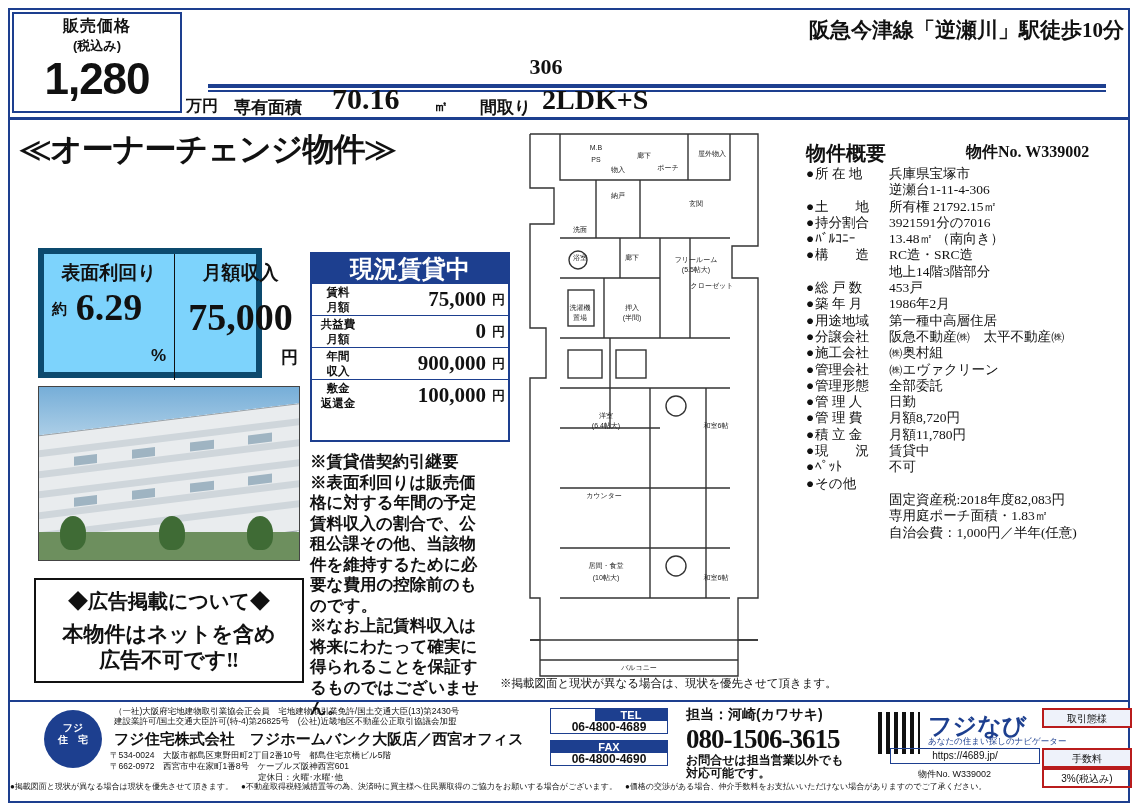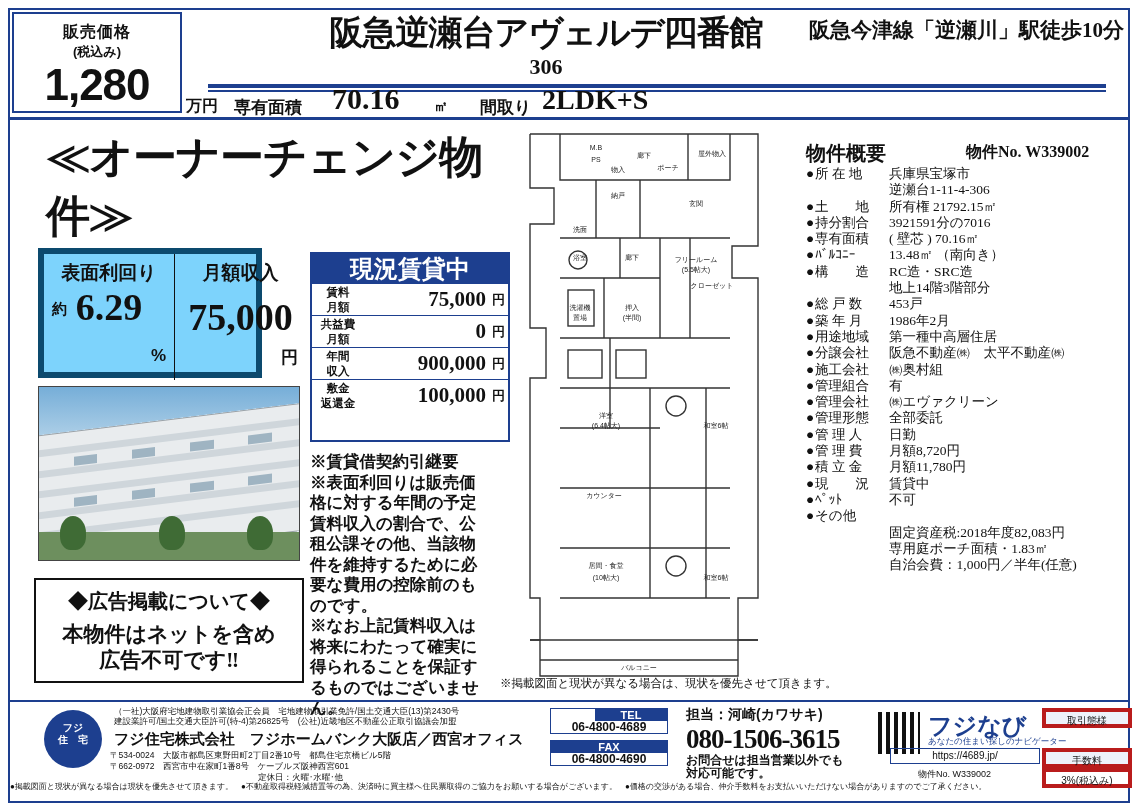--- a/index.html
+++ b/index.html
@@ -3,38 +3,38 @@
 <meta charset="utf-8">
 <style>
   html,body{margin:0;padding:0;background:#ffffff;}
   body{width:1138px;height:811px;font-family:"Liberation Sans",sans-serif;color:#111;}
   .page{position:relative;width:1138px;height:811px;box-sizing:border-box;}
   .frame{position:absolute;left:8px;top:8px;width:1122px;height:795px;border:2px solid #1d3f8f;box-sizing:border-box;}
 
   
   .hdr{position:absolute;left:10px;top:10px;width:1118px;height:105px;box-sizing:border-box;}
   .hdr-price-box{position:absolute;left:2px;top:2px;width:170px;height:101px;border:2px solid #1d3f8f;box-sizing:border-box;text-align:center;}
-  .hdr-price-box .l1{font-size:16px;font-weight:bold;color:#111;margin-top:8px;letter-spacing:1px;}
+  .hdr-price-box .l1{font-size:16px;font-weight:bold;color:#111;margin-top:2px;letter-spacing:1px;}
   .hdr-price-box .l2{font-size:13px;font-weight:bold;color:#111;}
   .price-num{font-size:44px;font-weight:bold;letter-spacing:-1px;line-height:44px;margin-top:2px;}
   .hdr-title{position:absolute;left:176px;top:0px;width:720px;text-align:center;font-size:34px;font-weight:bold;letter-spacing:-1px;font-family:"Liberation Serif",serif;}
   .hdr-roomno{position:absolute;left:176px;top:44px;width:720px;text-align:center;font-size:22px;font-weight:bold;font-family:"Liberation Serif",serif;}
   .hdr-station{position:absolute;right:4px;top:6px;font-size:21px;font-weight:bold;font-family:"Liberation Serif",serif;}
   .hdr-rule{position:absolute;left:198px;top:74px;width:898px;height:4px;background:#1d3f8f;}
   .hdr-rule2{position:absolute;left:198px;top:80px;width:898px;height:2px;background:#1d3f8f;}
   .hdr-unit{position:absolute;left:176px;top:86px;font-size:16px;font-weight:bold;}
   .hdr-lbl1{position:absolute;left:224px;top:86px;font-size:17px;font-weight:bold;}
   .hdr-area{position:absolute;left:322px;top:72px;font-size:30px;font-weight:bold;font-family:"Liberation Serif",serif;}
   .hdr-area-u{position:absolute;left:424px;top:88px;font-size:14px;font-weight:bold;}
   .hdr-lbl2{position:absolute;left:470px;top:86px;font-size:17px;font-weight:bold;}
   .hdr-plan{position:absolute;left:532px;top:74px;font-size:28px;font-weight:bold;font-family:"Liberation Serif",serif;}
   .hdr-sep{position:absolute;left:10px;top:117px;width:1118px;height:3px;background:#1d3f8f;}
 
   
-  .ownerchange{position:absolute;left:46px;top:128px;width:440px;font-size:44px;font-weight:bold;font-family:Liberation Serif, serif;letter-spacing:-1px;}
+  .ownerchange{position:absolute;left:19px;top:128px;width:440px;font-size:32px;font-weight:bold;font-family:Liberation Serif, serif;letter-spacing:-1px;}
 
   .yield-box{position:absolute;left:38px;top:248px;width:224px;height:130px;border:6px solid #0c4a6e;box-sizing:border-box;background:#7dd3fc;}
   .yield-half{position:absolute;top:0;height:126px;box-sizing:border-box;}
   .yield-l{left:0;width:131px;border-right:1px solid #111;}
   .yield-r{left:131px;width:131px;}
   .yield-cap{text-align:center;font-size:19px;font-weight:bold;margin-top:6px;font-family:"Liberation Serif",serif;}
   .yield-val{text-align:center;font-size:38px;font-weight:bold;line-height:42px;font-family:"Liberation Serif",serif;}
   .yield-approx{position:absolute;left:8px;top:46px;font-size:15px;font-weight:bold;}
   .yield-pct{position:absolute;right:8px;top:92px;font-size:17px;font-weight:bold;}
   .yield-yen{position:absolute;right:8px;top:92px;font-size:17px;font-weight:bold;}
@@ -93,40 +93,39 @@
   .ft-tan{position:absolute;left:676px;top:4px;font-size:14px;font-weight:bold;}
   .ft-big{position:absolute;left:676px;top:22px;font-size:27px;font-weight:bold;letter-spacing:-1px;font-family:"Liberation Serif",serif;}
   .ft-ask{position:absolute;left:676px;top:52px;font-size:12px;font-weight:bold;line-height:13px;}
   .qr{position:absolute;left:868px;top:10px;width:42px;height:42px;background:
      repeating-linear-gradient(90deg,#111 0 4px,#fff 4px 8px),
      repeating-linear-gradient(0deg,#111 0 4px,transparent 4px 8px);}
   .navi{position:absolute;left:918px;top:8px;font-size:24px;font-weight:bold;color:#1d3f8f;font-family:"Liberation Serif",serif;}
   .navi-sub{position:absolute;left:918px;top:34px;font-size:8.5px;color:#1d3f8f;}
   .url-box{position:absolute;left:880px;top:46px;width:150px;height:16px;border:1px solid #1d3f8f;box-sizing:border-box;text-align:center;font-size:10px;line-height:14px;}
   .pno{position:absolute;left:908px;top:66px;font-size:9px;}
-  .rt-box{position:absolute;width:90px;height:20px;border:4px solid #b91c1c;box-sizing:border-box;font-size:10px;text-align:center;line-height:18px;}
+  .rt-box{position:absolute;width:90px;height:20px;border:2px solid #b91c1c;box-sizing:border-box;font-size:10px;text-align:center;line-height:18px;}
   .rt1{left:1032px;top:6px;background:#eef2fa;}
   .rt2{left:1092px;top:26px;margin-left:41px;}
   .rt3{left:1032px;top:46px;background:#eef2fa;}
   .rt4{left:1032px;top:66px;}
   .disc{position:absolute;left:10px;top:782px;width:1118px;font-size:8px;line-height:10px;}
 </style>
 </head>
 <body>
 
 <div class="page">
  <div class="frame"></div>
 
  <div class="hdr">
    <div class="hdr-price-box">
      <div class="l1">販売価格</div>
      <div class="l2">(税込み)</div>
      <div class="price-num">1,280</div>
    </div>
-   <div class="hdr-title">阪急逆瀬台アヴェルデ四番館</div>
    <div class="hdr-roomno">306</div>
    <div class="hdr-station">阪急今津線「逆瀬川」駅徒歩10分</div>
    <div class="hdr-rule"></div>
    <div class="hdr-rule2"></div>
    <div class="hdr-unit">万円</div>
    <div class="hdr-lbl1">専有面積</div>
    <div class="hdr-area">70.16</div>
    <div class="hdr-area-u">㎡</div>
    <div class="hdr-lbl2">間取り</div>
    <div class="hdr-plan">2LDK+S</div>
@@ -277,30 +276,28 @@
  </div>
  <div class="fp-note">※掲載図面と現状が異なる場合は、現状を優先させて頂きます。</div>
 
  <div class="ov-title">物件概要</div>
  <div class="ov-no"><span>物件No.</span> <span>W339002</span></div>
  <div class="ov-list">
    <div class="ov-item"><span class="ov-b">●</span><span class="ov-k">所 在 地</span><span class="ov-v">兵庫県宝塚市</span></div>
    <div class="ov-sub">逆瀬台1-11-4-306</div>
    <div class="ov-item"><span class="ov-b">●</span><span class="ov-k">土　　地</span><span class="ov-v">所有権 21792.15㎡</span></div>
    <div class="ov-item"><span class="ov-b">●</span><span class="ov-k">持分割合</span><span class="ov-v">3921591分の7016</span></div>
-   <div class="ov-item"><span class="ov-b">●</span><span class="ov-k">専有面積</span><span class="ov-v">( 壁芯 ) 70.16㎡</span></div>
    <div class="ov-item"><span class="ov-b">●</span><span class="ov-k">ﾊﾞﾙｺﾆｰ</span><span class="ov-v">13.48㎡ （南向き）</span></div>
    <div class="ov-item"><span class="ov-b">●</span><span class="ov-k">構　　造</span><span class="ov-v">RC造・SRC造</span></div>
    <div class="ov-sub">地上14階3階部分</div>
    <div class="ov-item"><span class="ov-b">●</span><span class="ov-k">総 戸 数</span><span class="ov-v">453戸</span></div>
    <div class="ov-item"><span class="ov-b">●</span><span class="ov-k">築 年 月</span><span class="ov-v">1986年2月</span></div>
    <div class="ov-item"><span class="ov-b">●</span><span class="ov-k">用途地域</span><span class="ov-v">第一種中高層住居</span></div>
    <div class="ov-item"><span class="ov-b">●</span><span class="ov-k">分譲会社</span><span class="ov-v">阪急不動産㈱　太平不動産㈱</span></div>
    <div class="ov-item"><span class="ov-b">●</span><span class="ov-k">施工会社</span><span class="ov-v">㈱奥村組</span></div>
-   <div class="ov-item"><span class="ov-b">●</span><span class="ov-k">管理組合</span><span class="ov-v">有</span></div>
    <div class="ov-item"><span class="ov-b">●</span><span class="ov-k">管理会社</span><span class="ov-v">㈱エヴァクリーン</span></div>
    <div class="ov-item"><span class="ov-b">●</span><span class="ov-k">管理形態</span><span class="ov-v">全部委託</span></div>
    <div class="ov-item"><span class="ov-b">●</span><span class="ov-k">管 理 人</span><span class="ov-v">日勤</span></div>
    <div class="ov-item"><span class="ov-b">●</span><span class="ov-k">管 理 費</span><span class="ov-v">月額8,720円</span></div>
    <div class="ov-item"><span class="ov-b">●</span><span class="ov-k">積 立 金</span><span class="ov-v">月額11,780円</span></div>
    <div class="ov-item"><span class="ov-b">●</span><span class="ov-k">現　　況</span><span class="ov-v">賃貸中</span></div>
    <div class="ov-item"><span class="ov-b">●</span><span class="ov-k">ﾍﾟｯﾄ</span><span class="ov-v">不可</span></div>
    <div class="ov-item"><span class="ov-b">●</span><span class="ov-k">その他</span></div>
    <div class="ov-sub">固定資産税:2018年度82,083円</div>
    <div class="ov-sub">専用庭ポーチ面積・1.83㎡</div>

